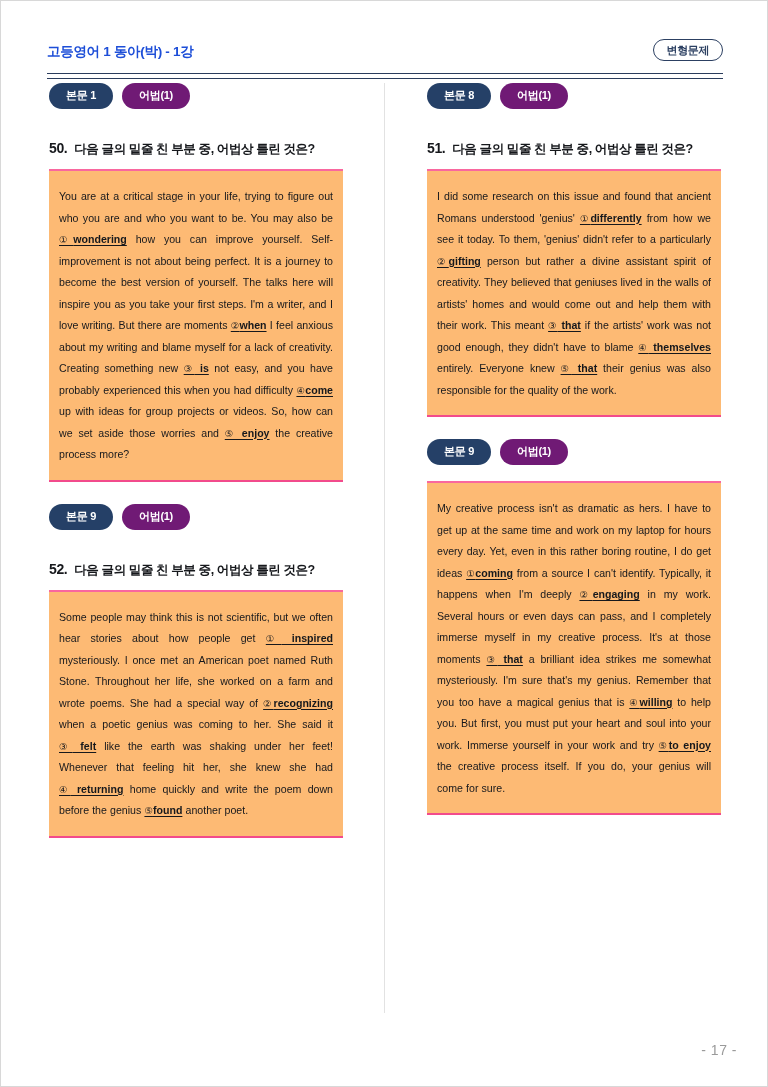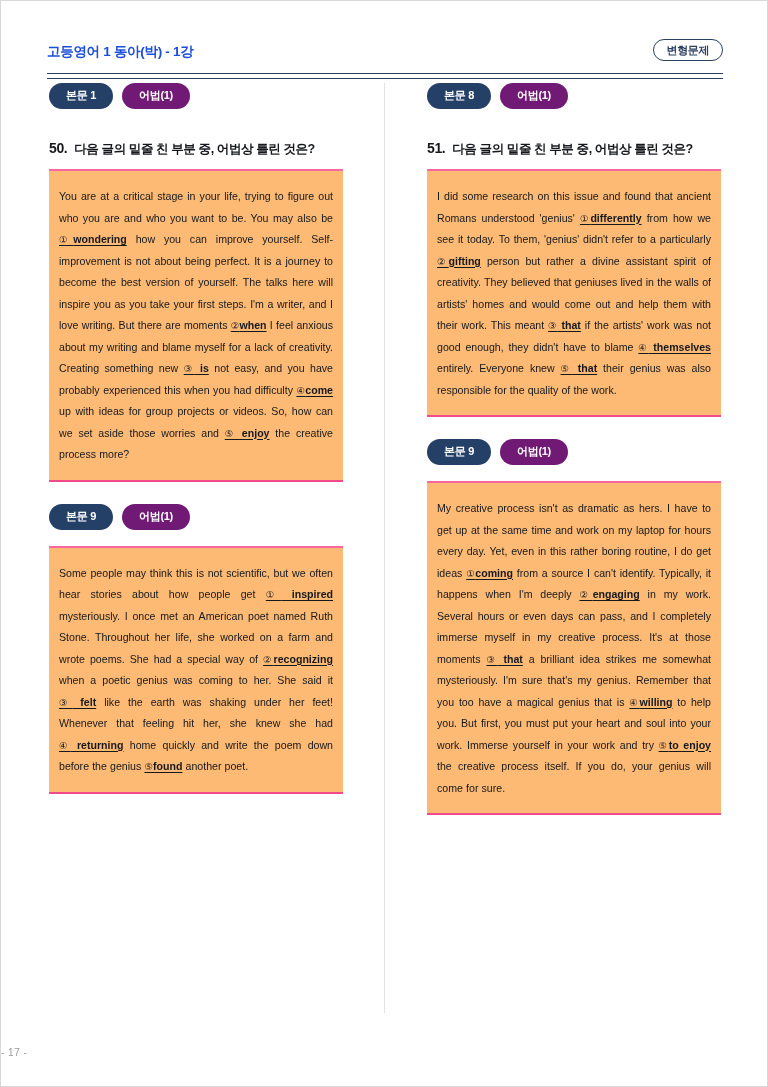--- a/index.html
+++ b/index.html
@@ -154,22 +154,22 @@
     font-weight: normal;
     font-size: 9.5px;
   }
 
   
   .footer {
     position: absolute;
     left: 0;
     bottom: 28px;
     width: 736px;
-    text-align: left;
-    font-size: 10px;
+    text-align: right;
+    font-size: 14px;
     color: #9a9a9a;
     letter-spacing: 0.5px;
   }
 </style>
 </head>
 <body>
 
 <div class="page">
 
   <div class="page-header">
@@ -189,20 +189,21 @@
           <div class="q-title"><span class="qnum">50.</span><span>다음 글의 밑줄 친 부분 중, 어법상 틀린 것은?</span></div>
           <div class="passage">
             <p>You are at a critical stage in your life, trying to figure out who you are and who you want to be. You may also be <span class="u"><span class="cnum">①</span>wondering</span> how you can improve yourself. Self-improvement is not about being perfect. It is a journey to become the best version of yourself. The talks here will inspire you as you take your first steps. I'm a writer, and I love writing. But there are moments <span class="u"><span class="cnum">②</span>when</span> I feel anxious about my writing and blame myself for a lack of creativity. Creating something new <span class="u"><span class="cnum">③</span> is</span> not easy, and you have probably experienced this when you had difficulty <span class="u"><span class="cnum">④</span>come</span> up with ideas for group projects or videos. So, how can we set aside those worries and <span class="u"><span class="cnum">⑤</span> enjoy</span> the creative process more?</p>
           </div>
         </div>
         <div class="qblock">
           <div class="tag-row">
             <span class="tag tag-navy">본문 9</span>
             <span class="tag tag-pink">어법(1)</span>
           </div>
+          <div class="q-title"><span class="qnum">52.</span><span>다음 글의 밑줄 친 부분 중, 어법상 틀린 것은?</span></div>
           <div class="passage">
             <p>Some people may think this is not scientific, but we often hear stories about how people get <span class="u"><span class="cnum">①</span> inspired</span> mysteriously. I once met an American poet named Ruth Stone. Throughout her life, she worked on a farm and wrote poems. She had a special way of <span class="u"><span class="cnum">②</span>recognizing</span> when a poetic genius was coming to her. She said it <span class="u"><span class="cnum">③</span> felt</span> like the earth was shaking under her feet! Whenever that feeling hit her, she knew she had <span class="u"><span class="cnum">④</span> returning</span> home quickly and write the poem down before the genius <span class="u"><span class="cnum">⑤</span>found</span> another poet.</p>
           </div>
         </div>
       </div>
     <div class="col col-right" id="col-right">
         <div class="qblock">
           <div class="tag-row">
             <span class="tag tag-navy">본문 8</span>
             <span class="tag tag-pink">어법(1)</span>

